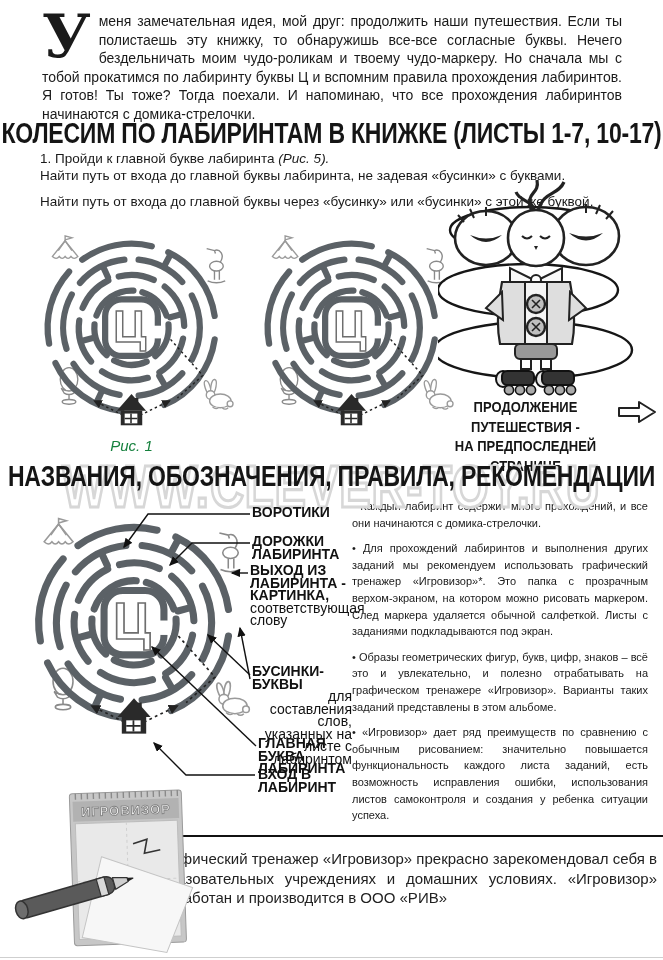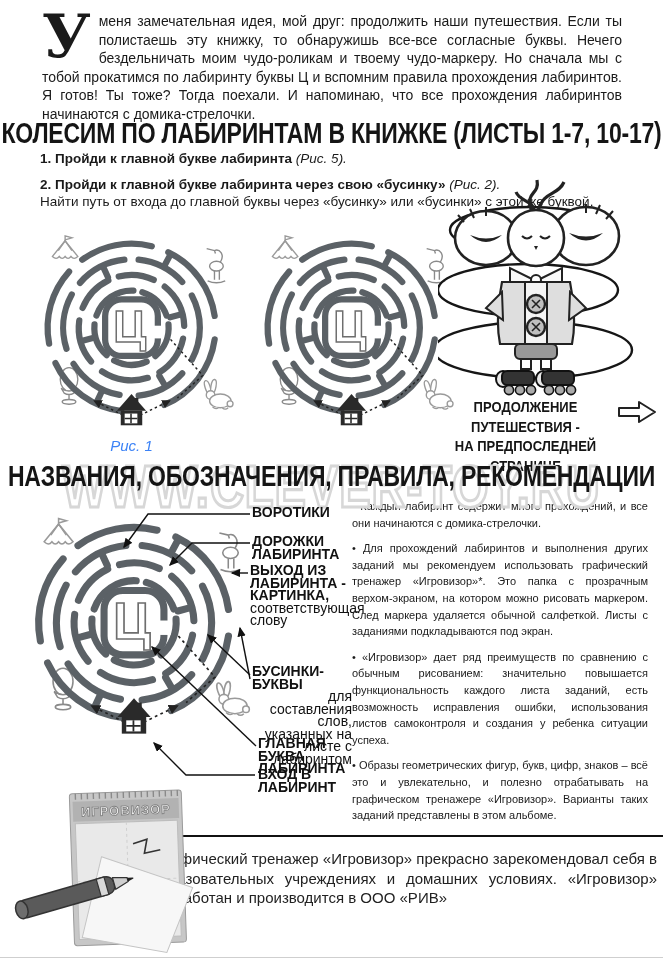--- a/index.html
+++ b/index.html
@@ -17,26 +17,26 @@
           transform:scaleY(1.28);transform-origin:top center;white-space:nowrap;color:#151515;}
   .h1{top:116px;font-size:23px;}
   .h2{top:459px;font-size:23px;z-index:3;}
   .watermark{top:452px;left:0;width:663px;text-align:center;font-weight:700;font-size:47px;
              white-space:nowrap;color:#fff;-webkit-text-stroke:2.5px #d7d7d7;letter-spacing:1px;
              transform:scaleY(1.25);transform-origin:top center;z-index:2;}
 
   
   .tasks{left:40px;top:150px;width:565px;font-size:13.5px;line-height:17px;}
   .task{margin-bottom:9px;}
-  .task .t{font-weight:700;}
+  .task .t{font-weight:400;}
   .task .r{font-style:italic;font-weight:400;}
 
   
   .maze-box{width:215px;}
-  .maze-caption{text-align:center;font-style:italic;font-size:15px;margin-top:-4px;color:#3b82f6;}
+  .maze-caption{text-align:center;font-style:italic;font-size:15px;margin-top:-4px;color:#15803d;}
   #maze1{left:24px;top:232px;}
   #maze2{left:244px;top:232px;}
   #bigmaze{left:12px;top:514px;width:244px;}
 
   
   #character{left:438px;top:178px;z-index:1;}
   .continuation{left:428px;top:397px;width:195px;font-weight:700;font-size:13px;line-height:17px;
                 text-align:center;transform:scaleY(1.15);transform-origin:top center;color:#151515;}
   #cont-arrow{left:616px;top:398px;}
 
@@ -65,23 +65,23 @@
 <div class="abs intro">
   <span class="dropcap">У</span>
   <span>меня замечательная идея, мой друг: продолжить наши путешествия. Если ты полистаешь эту книжку, то обнаружишь все-все согласные буквы. Нечего бездельничать моим чудо-роликам и твоему чудо-маркеру. Но сначала мы с тобой прокатимся по лабиринту буквы Ц и вспомним правила прохождения лабиринтов. Я готов! Ты тоже? Тогда поехали. И напоминаю, что все прохождения лабиринтов начинаются с домика-стрелочки.</span>
 </div>
 
 <div class="abs h1">КОЛЕСИМ ПО ЛАБИРИНТАМ В КНИЖКЕ (ЛИСТЫ 1-7, 10-17)</div>
 
 <div class="abs tasks">
   <div class="task">
     <div><span class="t">1. Пройди к главной букве лабиринта </span><span class="r">(Рис. 5).</span></div>
+    <div>Найти путь от входа до главной буквы лабиринта, не задевая «бусинки» с буквами.</div>
   </div>
   <div class="task">
-    <div><span class="t">2. Пройди к главной букве лабиринта через свою «бусинку» </span><span class="r">(Рис. 2).</span></div>
     <div>Найти путь от входа до главной буквы через «бусинку» или «бусинки» с этой же буквой.</div>
   </div>
 </div>
 
 <div class="abs maze-box" id="maze1">
   <div><svg width="215" height="205" viewBox="0 0 220 210">
   <defs>
           <marker id="da1" markerWidth="8" markerHeight="8" refX="5" refY="3" orient="auto">
     <path d="M0,0 L6,3 L0,6 Z" fill="#222"></path>
           </marker>
@@ -408,22 +408,22 @@
 <div class="callout" style="left:252px;top:665px;width:100px;">
   <div>БУСИНКИ-БУКВЫ</div>
   <div class="norm">для составления слов, указанных на листе с лабиринтом</div>
 </div>
 <div class="callout" style="left:258px;top:737px;width:85px;">ГЛАВНАЯ БУКВА ЛАБИРИНТА</div>
 <div class="callout" style="left:258px;top:768px;width:110px;">ВХОД В ЛАБИРИНТ</div>
 
 <div class="abs bullets" id="bullet-list">
     <p><span>Каждый лабиринт содержит много прохождений, и все они начинаются с домика-стрелочки.</span></p>
     <p><span>Для прохождений лабиринтов и выполнения других заданий мы рекомендуем использовать </span><b>графический тренажер «Игровизор»*</b><span>. Это папка с прозрачным верхом-экраном, на котором можно рисовать маркером. След маркера удаляется обычной салфеткой. Листы с заданиями подкладываются под экран.</span></p>
+    <p><span>Образы геометрических фигур, букв, цифр, знаков – всё это и увлекательно, и полезно отрабатывать на графическом тренажере «Игровизор». Варианты таких заданий представлены в этом альбоме.</span></p>
     <p><span>«Игровизор» дает ряд преимуществ по сравнению с обычным рисованием: значительно повышается функциональность каждого листа заданий, есть возможность исправления ошибки, использования листов самоконтроля и создания у ребенка ситуации успеха.</span></p>
-    <p><span>Образы геометрических фигур, букв, цифр, знаков – всё это и увлекательно, и полезно отрабатывать на графическом тренажере «Игровизор». Варианты таких заданий представлены в этом альбоме.</span></p>
   </div>
 
 <div class="abs rule"></div>
 <div class="abs footnote">
   <sup>*</sup><span>Графический тренажер «Игровизор» прекрасно зарекомендовал себя в образовательных учреждениях и домашних условиях. «Игровизор» разработан и производится в ООО «РИВ»</span>
 </div>
 
 <div class="abs" id="pad">
   <svg width="210" height="172" viewBox="0 0 210 172">
     <g transform="rotate(-2 110 85)">

